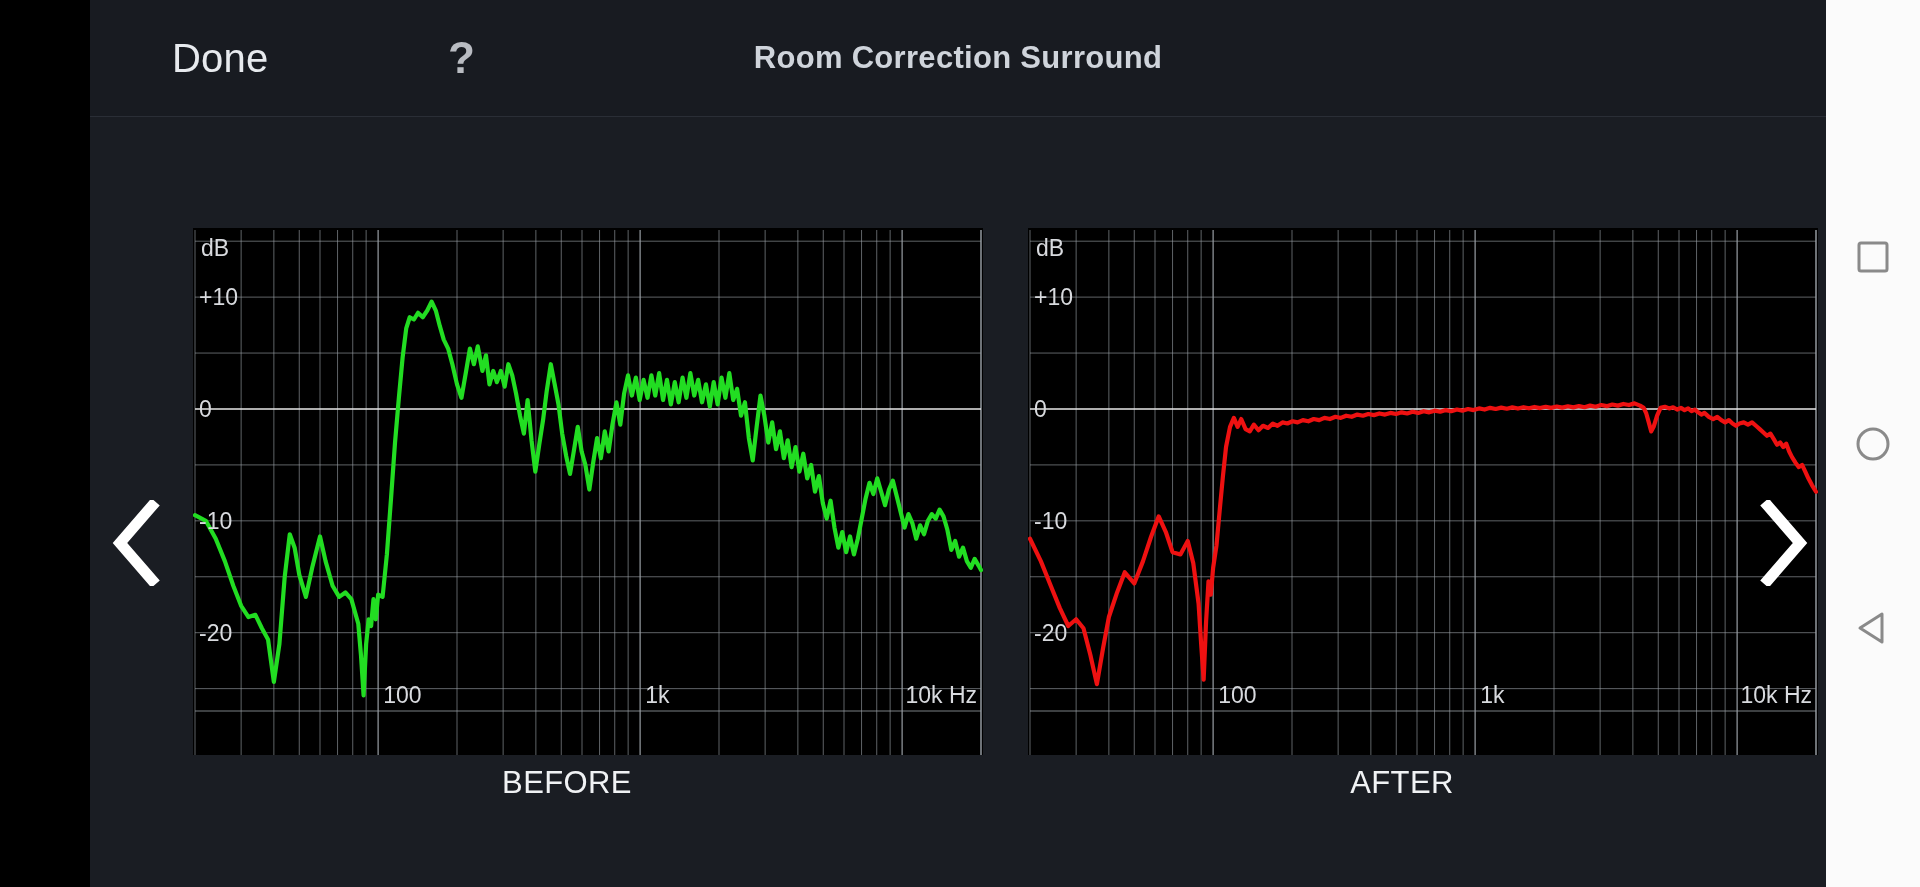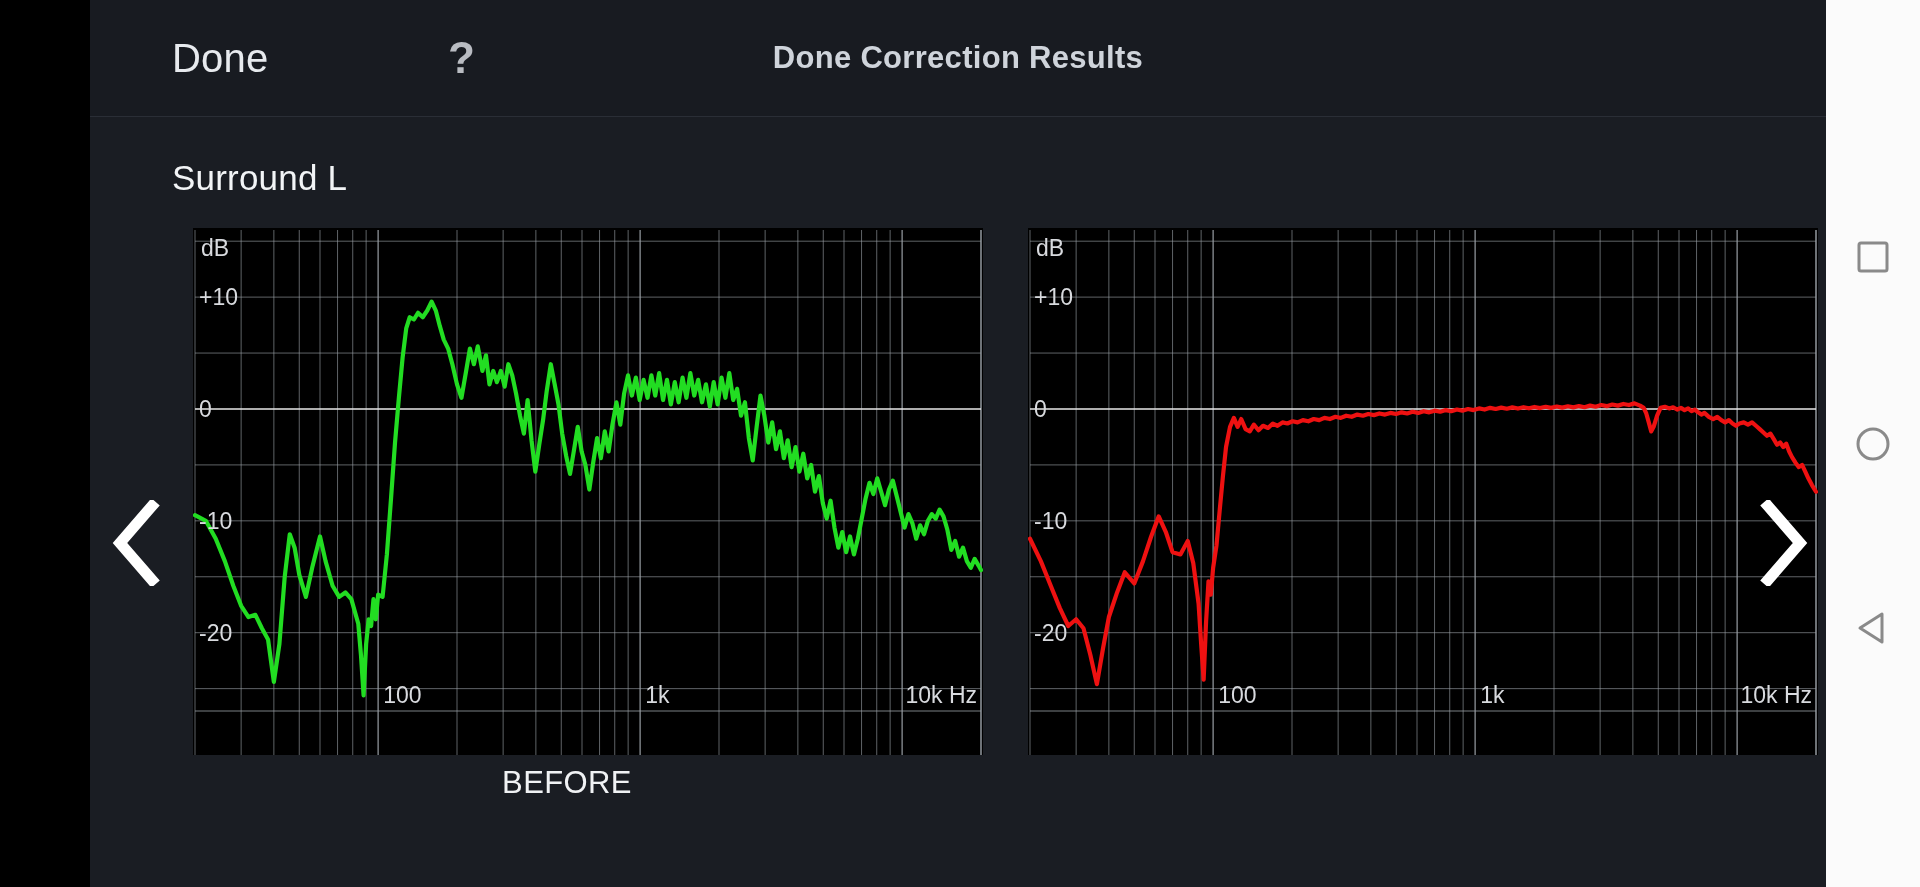--- a/index.html
+++ b/index.html
@@ -148,24 +148,23 @@
 
 <div id="screen">
 
   <div class="bezel-left"></div>
 
   <div class="app">
 
     <div class="header">
       <div class="done-btn">Done</div>
       <div class="help-btn">?</div>
-      <div class="header-title">Done Correction Results</div>
-    </div>
-
-    <div class="channel-label">Surround L</div>
+      <div class="header-title">Room Correction Surround</div>
+    </div>
+
 
     <div class="charts">
 
       <div class="chart-block before">
         <div class="plot">
           <svg id="svg-before" width="790" height="527" viewBox="0 0 790 527">
               <line x1="2.00" y1="2" x2="2.00" y2="527" stroke="#9aa0a6" stroke-width="1" opacity="0.62"></line>
               <line x1="48.14" y1="2" x2="48.14" y2="527" stroke="#9aa0a6" stroke-width="1" opacity="0.62"></line>
               <line x1="80.87" y1="2" x2="80.87" y2="527" stroke="#9aa0a6" stroke-width="1" opacity="0.62"></line>
               <line x1="106.26" y1="2" x2="106.26" y2="527" stroke="#9aa0a6" stroke-width="1" opacity="0.62"></line>
@@ -264,20 +263,21 @@
               <text x="8" y="28" text-anchor="start" class="axis-text">dB</text>
               <text x="6" y="77.11627906976747" text-anchor="start" class="axis-text">+10</text>
               <text x="6" y="188.97674418604652" text-anchor="start" class="axis-text">0</text>
               <text x="6" y="300.8372093023256" text-anchor="start" class="axis-text">-10</text>
               <text x="6" y="412.69767441860466" text-anchor="start" class="axis-text">-20</text>
               <text x="190.1301411360369" y="475" text-anchor="start" class="axis-text">100</text>
               <text x="452.1301411360369" y="475" text-anchor="start" class="axis-text">1k</text>
               <text x="784" y="475" text-anchor="end" class="axis-text">10k Hz</text>
             </svg>
         </div>
+        <div class="chart-caption">AFTER</div>
       </div>
 
     </div>
 
     <div class="nav-arrow prev">
       <svg width="56" height="86" viewBox="0 0 56 86">
         <polyline points="42,6 10,43 42,80" fill="none" stroke="#ffffff" stroke-width="11" stroke-linecap="square" stroke-linejoin="miter"></polyline>
       </svg>
     </div>
     <div class="nav-arrow next">

